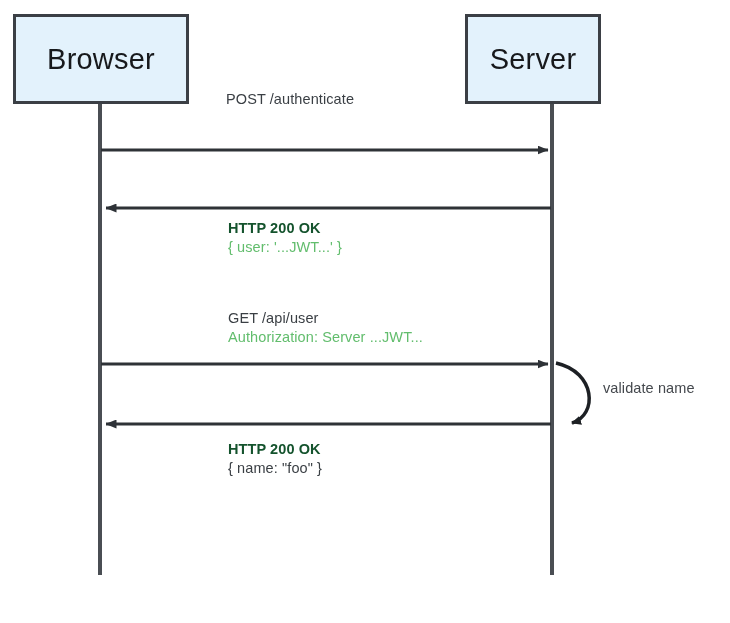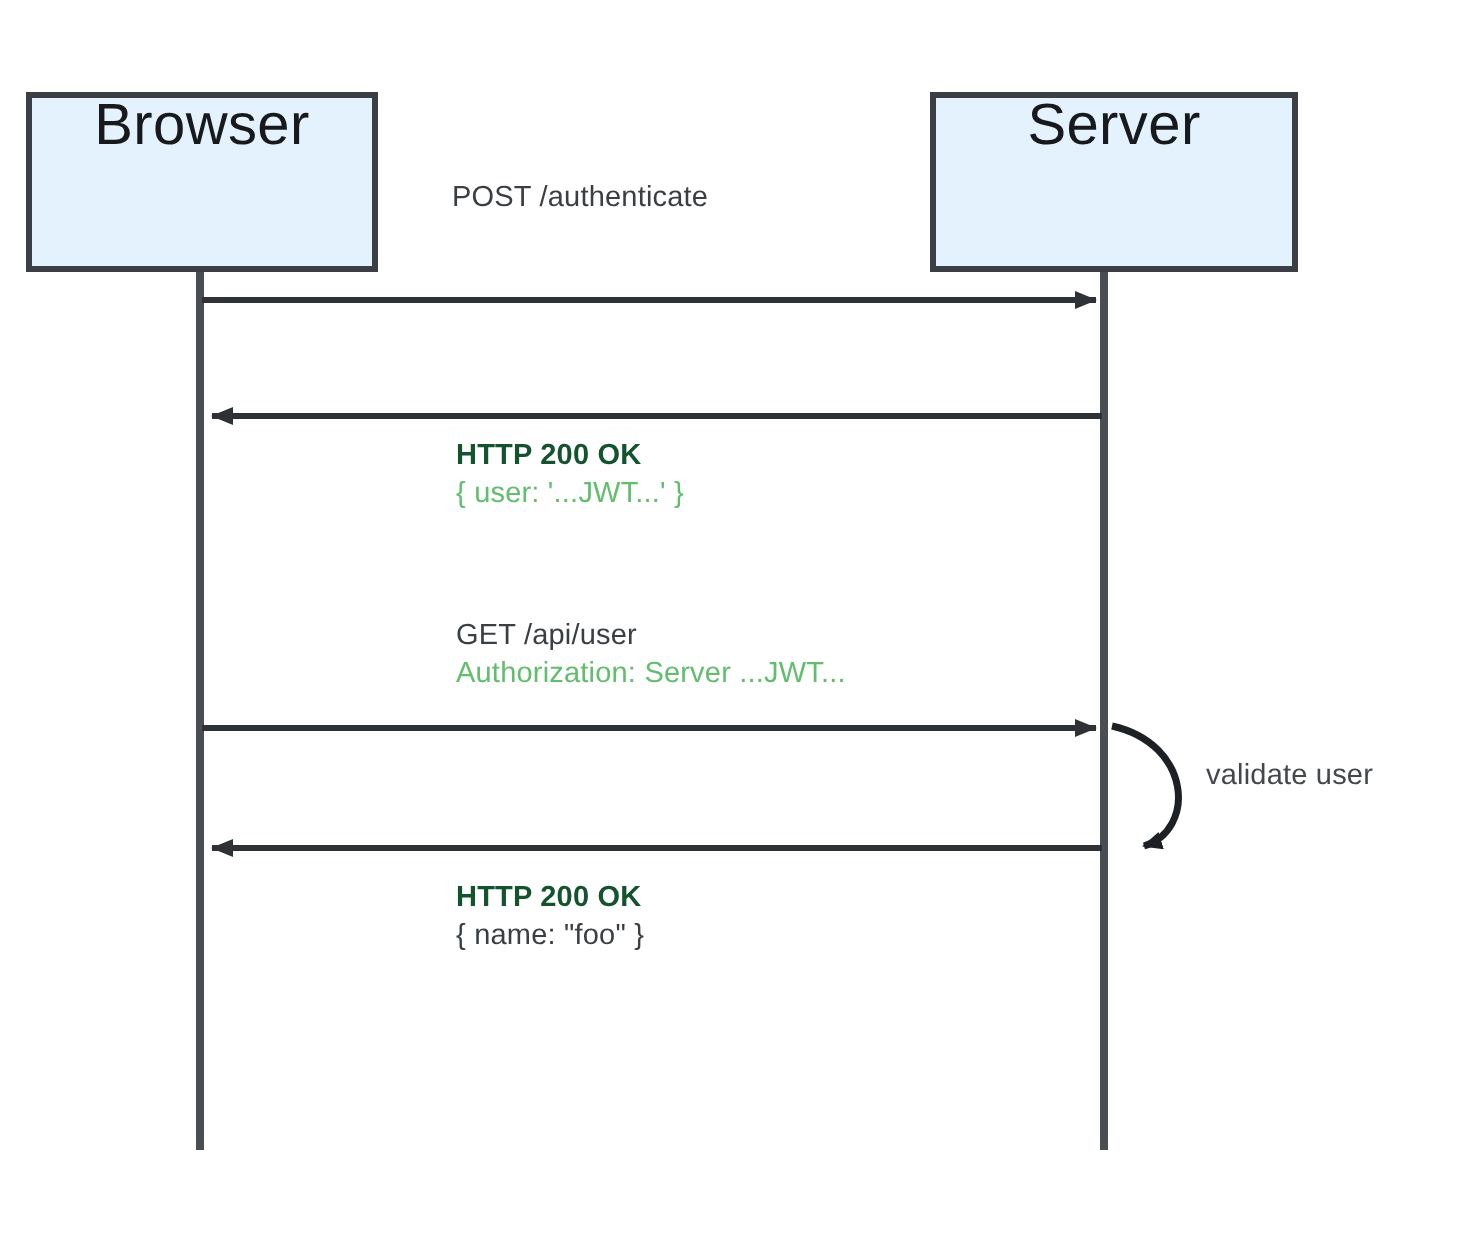--- a/index.html
+++ b/index.html
@@ -21,41 +21,40 @@
     top: 0;
     width: 730px;
     height: 623px;
   }
   .participant-box {
     position: absolute;
     box-sizing: border-box;
     background: #e3f2fc;
     border: 3px solid #3b3f45;
     display: flex;
-    align-items: flex-start;
+    align-items: center;
     justify-content: center;
-    margin-top: 32px;
   }
   .participant-label {
     font-size: 29px;
     color: #17191c;
     letter-spacing: 0.2px;
     line-height: 1;
     white-space: nowrap;
   }
   #participant-browser {
     left: 13px;
     top: 14px;
     width: 176px;
     height: 90px;
   }
   #participant-server {
     left: 465px;
     top: 14px;
-    width: 184px;
+    width: 136px;
     height: 90px;
   }
   .msg-label {
     position: absolute;
     font-size: 14.5px;
     line-height: 19px;
     white-space: nowrap;
     letter-spacing: 0.1px;
   }
   .msg-label .line-primary {
@@ -133,13 +132,13 @@
 <div class="msg-label" id="label-api-user">
   <span class="line-plain">GET /api/user</span>
   <span class="line-green">Authorization: Server ...JWT...</span>
 </div>
 
 <div class="msg-label" id="label-user-response">
   <span class="line-primary">HTTP 200 OK</span>
   <span class="line-plain">{ name: "foo" }</span>
 </div>
 
-<div id="label-validate-token" class="msg-label">validate user</div>
+<div id="label-validate-token" class="msg-label">validate name</div>
 
 </body></html>

